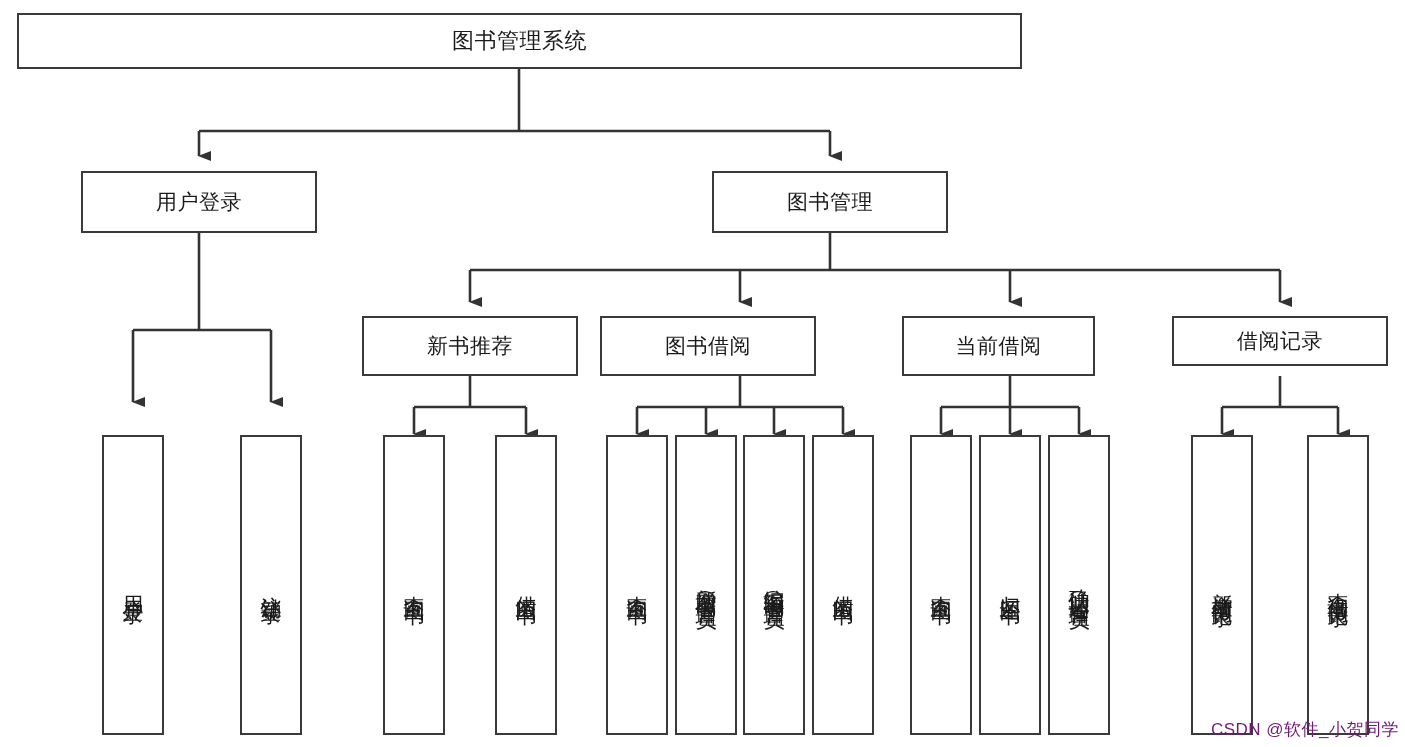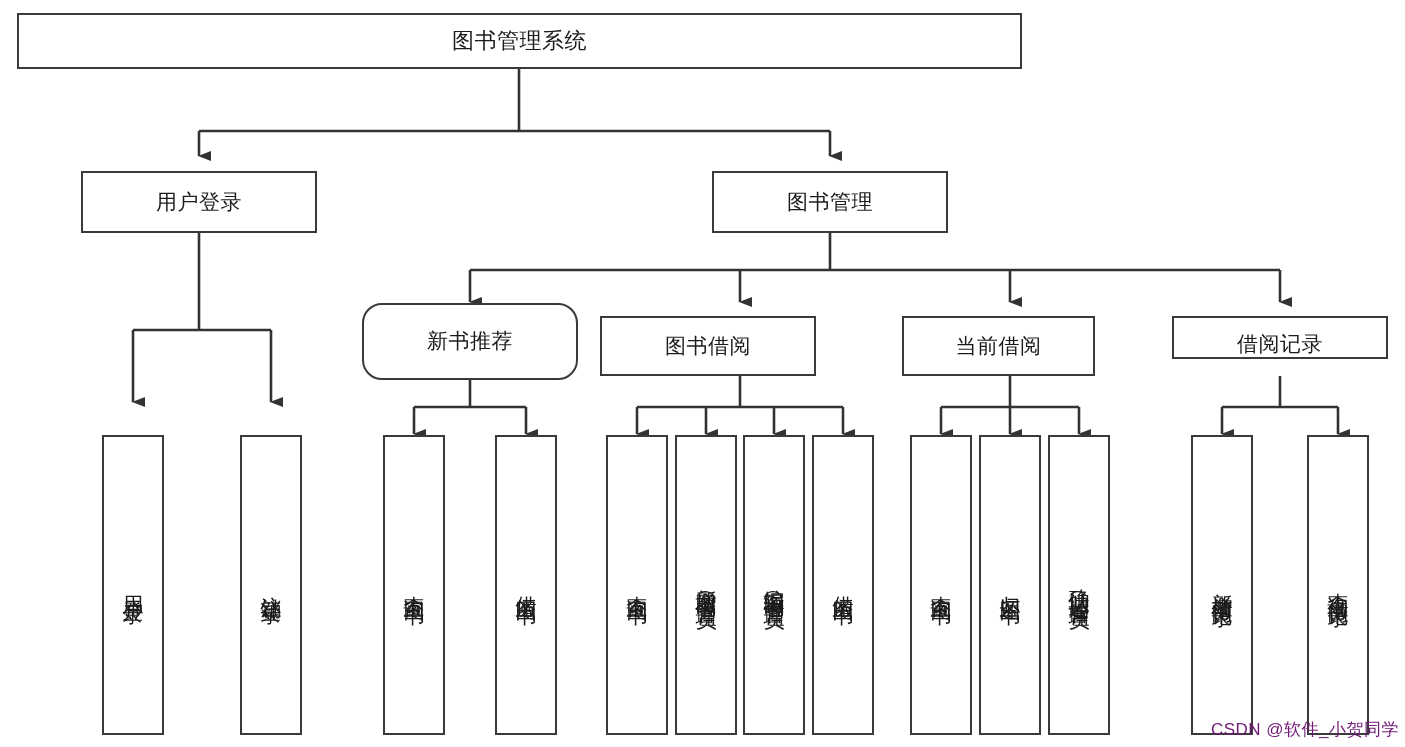--- a/index.html
+++ b/index.html
@@ -119,30 +119,30 @@
     <span class="lbl">图书管理系统</span>
   </div>
 
   <div class="node h" style="left:81px;top:171px;width:236px;height:62px;">
     <span class="lbl">用户登录</span>
   </div>
   <div class="node h" style="left:712px;top:171px;width:236px;height:62px;">
     <span class="lbl">图书管理</span>
   </div>
 
-  <div class="node h" style="left:362px;top:303px;width:216px;height:77px;border-radius:20px;">
+  <div class="node h" style="left:362px;top:316px;width:216px;height:60px;">
     <span class="lbl">新书推荐</span>
   </div>
   <div class="node h" style="left:600px;top:316px;width:216px;height:60px;">
     <span class="lbl">图书借阅</span>
   </div>
   <div class="node h" style="left:902px;top:316px;width:193px;height:60px;">
     <span class="lbl">当前借阅</span>
   </div>
-  <div class="node h" style="left:1172px;top:316px;width:216px;height:43px;align-items:flex-end;">
+  <div class="node h" style="left:1172px;top:316px;width:216px;height:50px;">
     <span class="lbl">借阅记录</span>
   </div>
 
   <div class="node v" style="left:102px;top:435px;width:62px;height:300px;">
     <span class="lbl">用户登录</span>
   </div>
   <div class="node v" style="left:240px;top:435px;width:62px;height:300px;">
     <span class="lbl">注销登录</span>
   </div>
 

